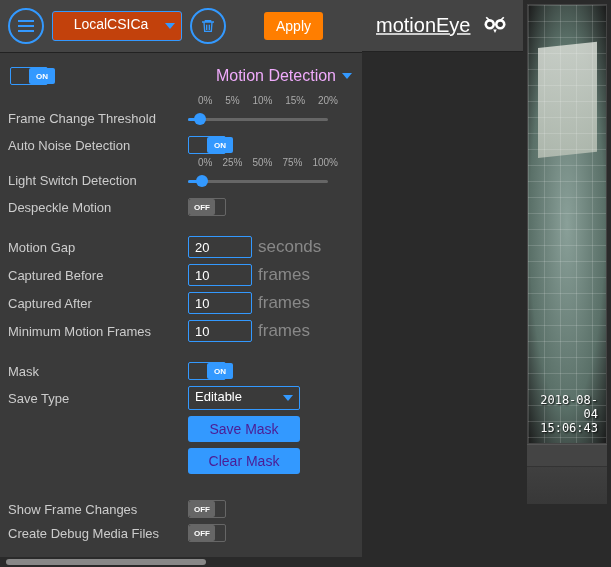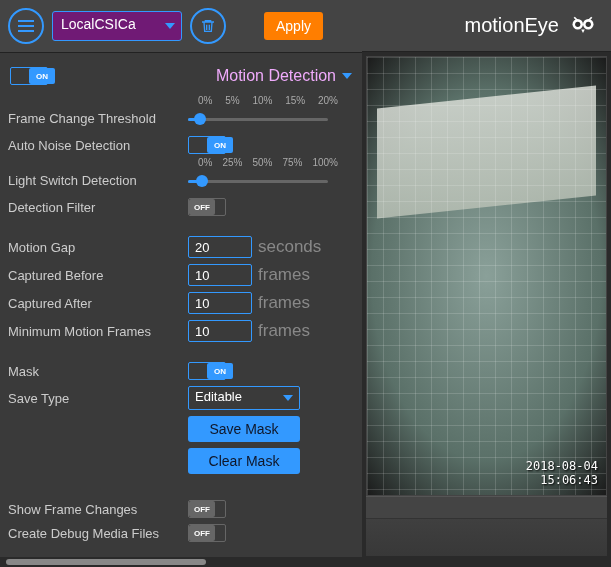--- a/index.html
+++ b/index.html
@@ -1,26 +1,26 @@
 <!DOCTYPE html>
 <html><head>
 <meta charset="utf-8">
 <style>
 * { margin: 0; padding: 0; box-sizing: border-box; }
 body { font-family: Arial, sans-serif; font-size: 13px; background: #3a3a3a; color: #ccc; width: 611px; height: 567px; overflow: hidden; }
 .container { display: flex; height: 100%; }
 .left-panel { width: 362px; background: #3a3a3a; display: flex; flex-direction: column; }
-.right-panel { flex: 1; background: #2a2a2a; display: flex; flex-direction: column; }
+.right-panel { flex: 1; background: #2a2a2a; display: flex; flex-direction: row; text-decoration: underline; }
 .header { display: flex; align-items: center; padding: 8px; background: #444; border-bottom: 1px solid #222; }
 .hamburger-btn { width: 36px; height: 36px; border: 2px solid #3399ff; border-radius: 50%; display: flex; align-items: center; justify-content: center; cursor: pointer; margin-right: 8px; }
 .hamburger-btn span { width: 16px; height: 2px; background: #3399ff; position: relative; }
 .hamburger-btn span::before, .hamburger-btn span::after { content: ""; position: absolute; width: 16px; height: 2px; background: #3399ff; left: 0; }
 .hamburger-btn span::before { top: -5px; }
 .hamburger-btn span::after { top: 5px; }
-.camera-select { flex: 0 0 auto; width: 130px; height: 30px; border: 1px solid #3399ff; background: #701a75; color: #fff; padding: 4px 20px 4px 8px; font-size: 14px; border-radius: 3px; cursor: pointer; position: relative; }
+.camera-select { flex: 0 0 auto; width: 130px; height: 30px; border: 1px solid #3399ff; background: #c2410c; color: #fff; padding: 4px 20px 4px 8px; font-size: 14px; border-radius: 3px; cursor: pointer; position: relative; text-align: center; }
 .camera-select .caret { position: absolute; right: 6px; top: 50%; transform: translateY(-50%); width: 0; height: 0; border-left: 5px solid transparent; border-right: 5px solid transparent; border-top: 6px solid #3399ff; }
 .trash-btn { width: 36px; height: 36px; border: 2px solid #3399ff; border-radius: 50%; display: flex; align-items: center; justify-content: center; cursor: pointer; margin-left: 8px; color: #3399ff; }
 .apply-btn { margin-left: 38px; background: #ff7e00; color: #fff; border: none; padding: 6px 12px; font-size: 14px; border-radius: 3px; cursor: pointer; }
 .brand-header { display: flex; align-items: center; justify-content: flex-end; padding: 10px 14px; background: #444; border-bottom: 1px solid #222; height: 52px; }
 .brand-header .brand { color: #fff; font-size: 20px; font-weight: 500; margin-right: 10px; }
 .owl-icon { width: 28px; height: 28px; }
 .settings-body { flex: 1; overflow-y: auto; padding: 0 8px; }
 .section-header { display: flex; align-items: center; justify-content: space-between; padding: 14px 2px 10px 2px; }
 .section-header .title { color: #f0abfc; font-size: 16px; }
 .section-header .caret { width: 0; height: 0; border-left: 5px solid transparent; border-right: 5px solid transparent; border-top: 6px solid #3399ff; margin-left: 6px; }
@@ -36,21 +36,21 @@
 .row .unit { color: #888; font-size: 17px; margin-left: 6px; }
 .slider-row { margin-bottom: 4px; }
 .slider-ticks { display: flex; justify-content: space-between; font-size: 10px; color: #aaa; margin-left: 190px; width: 140px; margin-bottom: 2px; }
 .slider { width: 140px; height: 14px; position: relative; }
 .slider .track { position: absolute; top: 6px; left: 0; right: 0; height: 3px; background: #666; border-radius: 2px; }
 .slider .fill { position: absolute; top: 6px; left: 0; height: 3px; background: #3399ff; border-radius: 2px; }
 .slider .thumb { position: absolute; top: 1px; width: 12px; height: 12px; background: #3399ff; border-radius: 50%; cursor: pointer; }
 .num-input { width: 64px; height: 22px; background: #3a3a3a; border: 1px solid #3399ff; color: #fff; padding: 2px 6px; font-size: 13px; border-radius: 2px; }
 .select-input { width: 112px; height: 24px; background: #3a3a3a; border: 1px solid #3399ff; color: #fff; padding: 2px 22px 2px 6px; font-size: 13px; border-radius: 2px; position: relative; cursor: pointer; }
 .select-input .caret { position: absolute; right: 6px; top: 50%; transform: translateY(-50%); width: 0; height: 0; border-left: 5px solid transparent; border-right: 5px solid transparent; border-top: 6px solid #3399ff; }
-.action-btn { width: 112px; height: 26px; background: #3399ff; color: #0f172a; border: none; border-radius: 3px; font-size: 14px; cursor: pointer; margin-bottom: 6px; }
+.action-btn { width: 112px; height: 26px; background: #3399ff; color: #4c1d95; border: none; border-radius: 3px; font-size: 14px; cursor: pointer; margin-bottom: 6px; }
 .spacer { height: 14px; }
 .scrollbar-bottom { height: 10px; background: #2a2a2a; display: flex; align-items: center; padding: 0 6px; }
 .scrollbar-thumb { width: 200px; height: 6px; background: #888; border-radius: 3px; }
 .preview-area { flex: 1; background: #2a2a2a; position: relative; padding: 4px; }
 .preview-img { width: 100%; height: 440px; background: radial-gradient(ellipse 80% 70% at 50% 50%, #8aa099, #5a7068 60%, #1a1a1a 95%); position: relative; overflow: hidden; border: 1px solid #444; }
 .grid-overlay { position: absolute; inset: 0; background-image: linear-gradient(rgba(255,255,255,0.15) 1px, transparent 1px), linear-gradient(90deg, rgba(255,255,255,0.15) 1px, transparent 1px); background-size: 16px 16px; }
 .timestamp { position: absolute; bottom: 8px; right: 8px; color: #fff; font-size: 12px; font-family: monospace; text-align: right; text-shadow: 1px 1px 2px #000; }
 .preview-panel { height: 60px; background: linear-gradient(#444, #383838); border-top: 1px solid #555; }
 .preview-panel .bar1 { height: 22px; background: #444; border-bottom: 1px solid #333; }
 </style>
@@ -125,21 +125,21 @@
         <div class="control">
           <div class="slider">
             <div class="track"></div>
               <div class="fill" style="width:12px"></div>
               <div class="thumb" style="left:8px"></div>
           </div>
         </div>
       </div>
 
       <div class="row">
-        <div class="label">Detection Filter</div>
+        <div class="label">Despeckle Motion</div>
         <div class="control">
           <div class="toggle off">
               <div class="knob">OFF</div>
             </div>
         </div>
       </div>
 
       <div class="spacer"></div>
 
       <div class="row">

